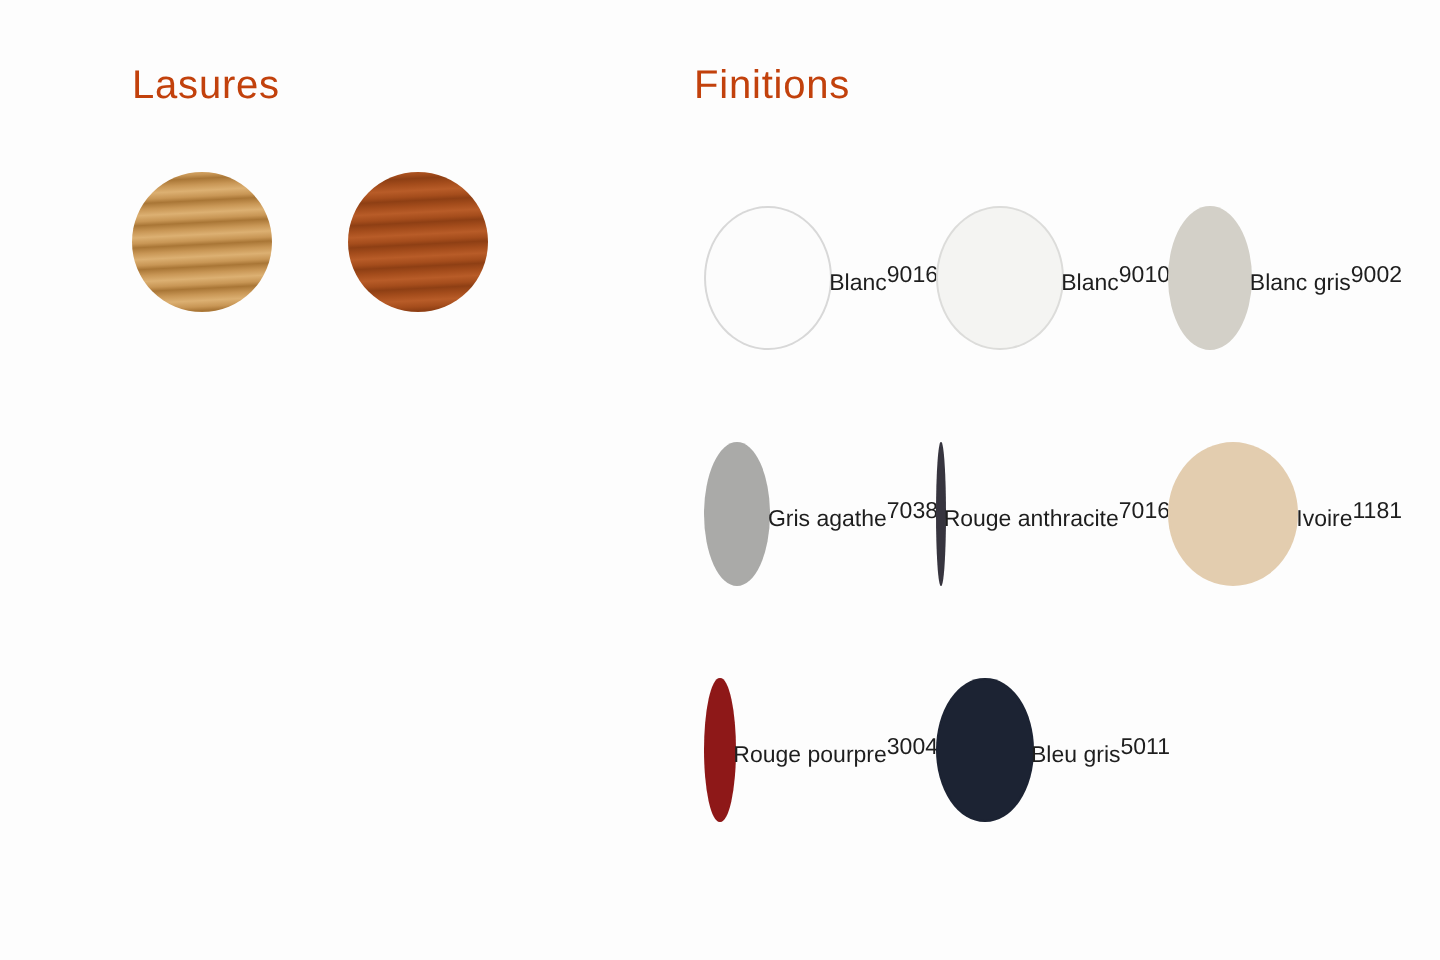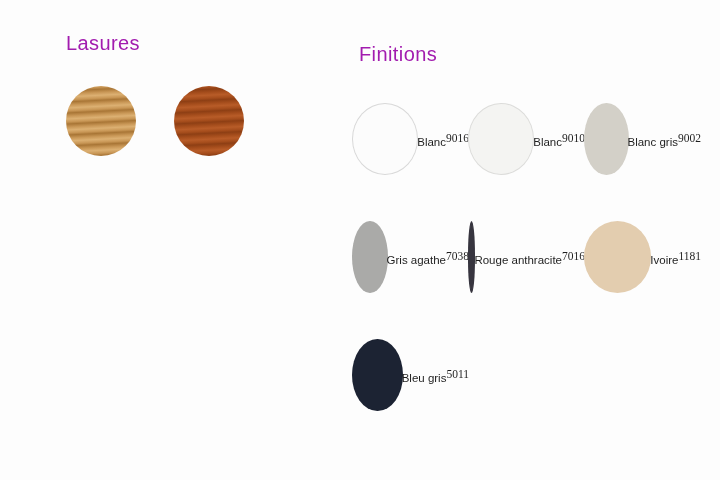--- a/index.html
+++ b/index.html
@@ -34,26 +34,26 @@
     left: 345px;
     top: 0;
     width: 375px;
     height: 480px;
   }
 
   .section-title {
     position: absolute;
     font-size: 20px;
     font-weight: 400;
-    color: #a21caf;
+    color: #c2410c;
     letter-spacing: 0.4px;
     white-space: nowrap;
   }
   .title-lasures { left: 66px; top: 32px; }
-  .title-finitions { left: 14px; top: 32px; margin-top: 11px; }
+  .title-finitions { left: 2px; top: 32px; }
 
   
   .lasure-row {
     position: absolute;
     left: 66px;
     top: 86px;
     display: flex;
     gap: 38px;
   }
 
@@ -95,21 +95,20 @@
     line-height: 13.5px;
     color: #1e1e1e;
     text-align: center;
     white-space: nowrap;
   }
   .finish-code {
     font-size: 11.5px;
     line-height: 13.5px;
     color: #1e1e1e;
     text-align: center;
-    font-family: Liberation Serif, serif;
   }
 </style>
 </head>
 <body style="background: rgb(253, 253, 253);">
 
 <div class="page">
 
   <div class="panel-lasures">
     <div class="section-title title-lasures">Lasures</div>
 
@@ -154,20 +153,25 @@
         <span class="finish-code">7016</span>
       </div>
 
       <div class="finish-cell">
         <span class="color-swatch" style="background: rgb(227, 205, 175); box-shadow: rgb(227, 205, 175) 0px 0px 0px 1px;"></span>
         <span class="finish-label">Ivoire</span>
         <span class="finish-code">1181</span>
       </div>
 
 
+      <div class="finish-cell">
+        <span class="color-swatch" style="background: rgb(142, 24, 24); box-shadow: rgb(142, 24, 24) 0px 0px 0px 1px;"></span>
+        <span class="finish-label">Rouge pourpre</span>
+        <span class="finish-code">3004</span>
+      </div>
 
       <div class="finish-cell">
         <span class="color-swatch" style="background: rgb(28, 35, 51); box-shadow: rgb(28, 35, 51) 0px 0px 0px 1px;"></span>
         <span class="finish-label">Bleu gris</span>
         <span class="finish-code">5011</span>
       </div>
 
     </div>
   </div>
 

